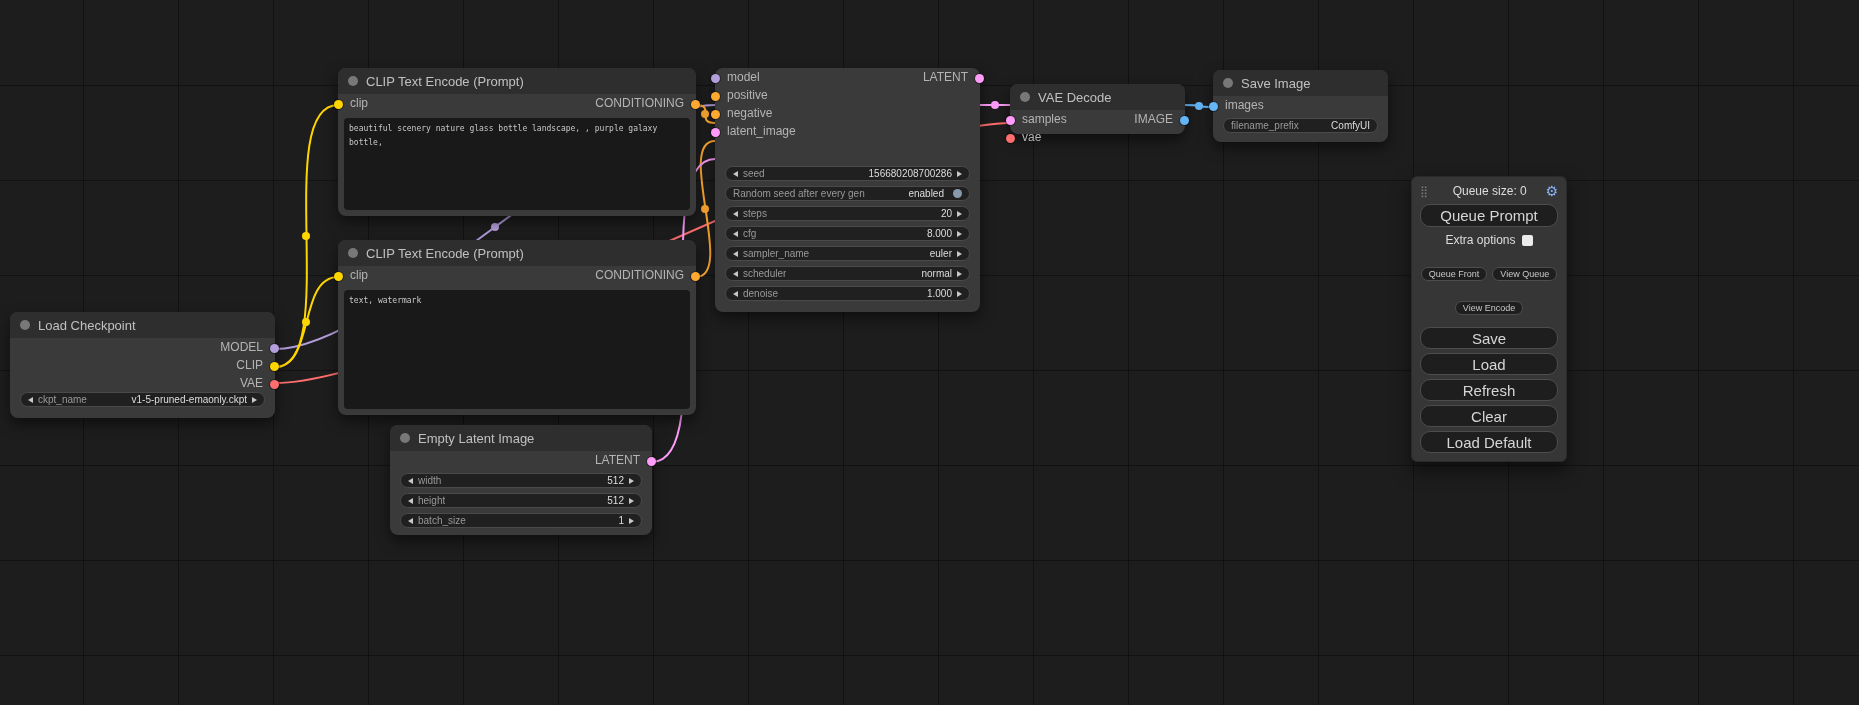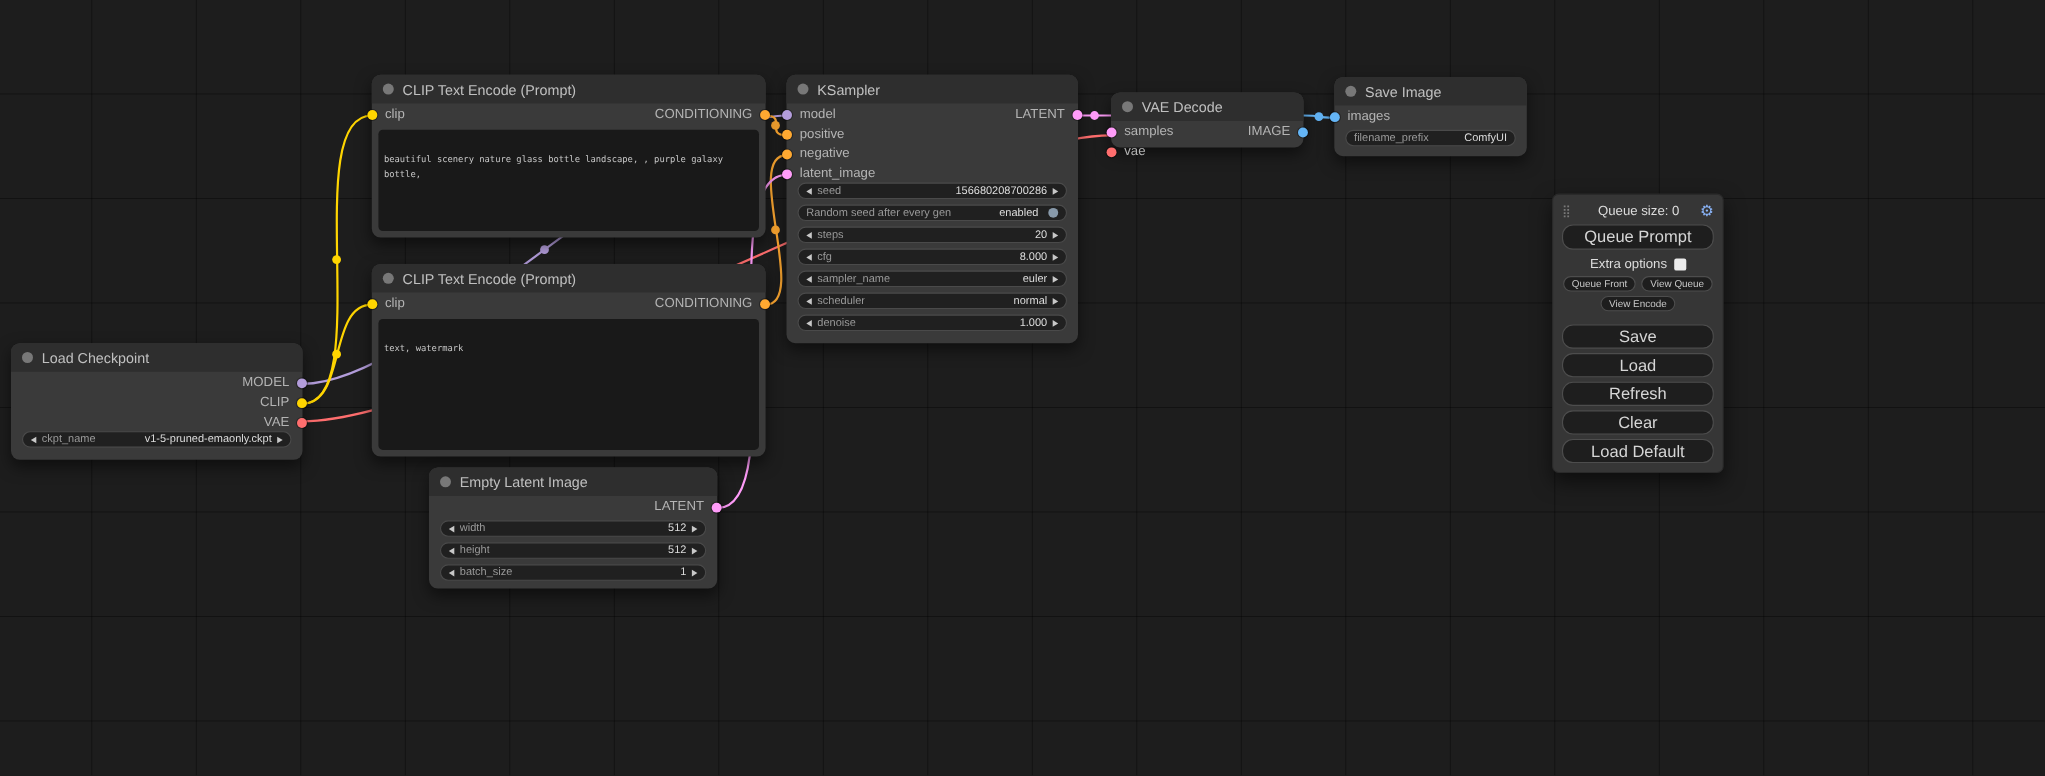--- a/index.html
+++ b/index.html
@@ -37,39 +37,39 @@
     border:1px solid #4a4a4a;border-radius:8px;display:flex;align-items:center;
     gap:5px;padding:0 7px;font-size:10px;color:#999;white-space:nowrap}
   .widget .wl{color:#999;overflow:hidden}
   .widget .val{color:#ddd;margin-left:auto}
   .tri{width:0;height:0;flex:none}
   .tri-l{border-top:3.5px solid transparent;border-bottom:3.5px solid transparent;border-right:5px solid #c8c8c8}
   .tri-r{border-top:3.5px solid transparent;border-bottom:3.5px solid transparent;border-left:5px solid #c8c8c8}
   .toggle-dot{width:9px;height:9px;border-radius:50%;background:#8899AA;flex:none;margin-left:4px}
 
   .prompt-box{position:absolute;left:6px;right:6px;background:#191919;border-radius:4px;
-    padding:20px 5px;font-family:"DejaVu Sans Mono",monospace;font-size:8px;line-height:1.7;
+    padding:4px 5px;font-family:"DejaVu Sans Mono",monospace;font-size:8px;line-height:1.7;
     color:#c8c8c8;white-space:pre-wrap;overflow:hidden}
 
   .menu{position:absolute;z-index:3;left:1411px;top:176px;width:156px;background:#363636;
     border:1px solid #2a2a2a;border-radius:6px;box-shadow:0 8px 18px rgba(0,0,0,.55);
     padding:4px 8px 8px;color:#ddd}
   .menu-header{display:flex;align-items:center;height:20px}
   .drag-handle{color:#7a7a7a;font-size:11px;width:14px;cursor:move}
   .queue-size{flex:1;text-align:center;font-size:12px;color:#ddd}
   .gear-icon{color:#8ab4f8;font-size:14px;cursor:pointer}
   .btn{display:block;width:100%;background:#1e1e1e;border:1px solid #4d4d4d;border-radius:10px;
     color:#d6d6d6;font-family:inherit;cursor:pointer}
   .btn.queue{height:23px;font-size:15px;margin-top:3px}
   .btn.action{height:22px;font-size:15px;margin-top:4px}
   .btn.action.first{margin-top:12px}
   .extra-row{display:flex;align-items:center;justify-content:center;gap:6px;margin-top:6px;
     font-size:12px;color:#ddd}
   .checkbox{width:11px;height:11px;background:#ececec;border-radius:2px;flex:none;cursor:pointer}
-  .row-sm{display:flex;justify-content:center;gap:5px;margin-top:4px}
+  .row-sm{display:flex;justify-content:center;gap:5px;margin-top:20px}
   .btn-sm{background:#1e1e1e;border:1px solid #4d4d4d;border-radius:8px;color:#c8c8c8;
     font-size:9px;height:14px;line-height:11px;padding:0 7px;font-family:inherit;cursor:pointer}
 </style>
 </head>
 <body>
 
 <div class="canvas">
 
   <svg class="wires" width="1859" height="705" viewBox="0 0 1859 705">
     <path class="wire w-model" d="M 275 349 C 385 349, 605 105, 715 105"></path>
@@ -176,24 +176,20 @@
     </div>
     <div class="widget" style="top:88px">
       <span class="tri tri-l"></span>
       <span class="wl">batch_size</span>
       <span class="val">1</span>
       <span class="tri tri-r"></span>
     </div>
   </div>
 
   <div class="node" style="left:715px;top:68px;width:265px;height:244px">
-    <div class="node-title">
-      <span class="collapse-dot"></span>
-      <span>KSampler</span>
-    </div>
     <div class="slots">
       <div class="slot-row both">
         <span class="pin in c-model"></span>
         <span>model</span>
         <span>LATENT</span>
         <span class="pin out c-latent"></span>
       </div>
       <div class="slot-row">
         <span class="pin in c-cond"></span>
         <span>positive</span>

